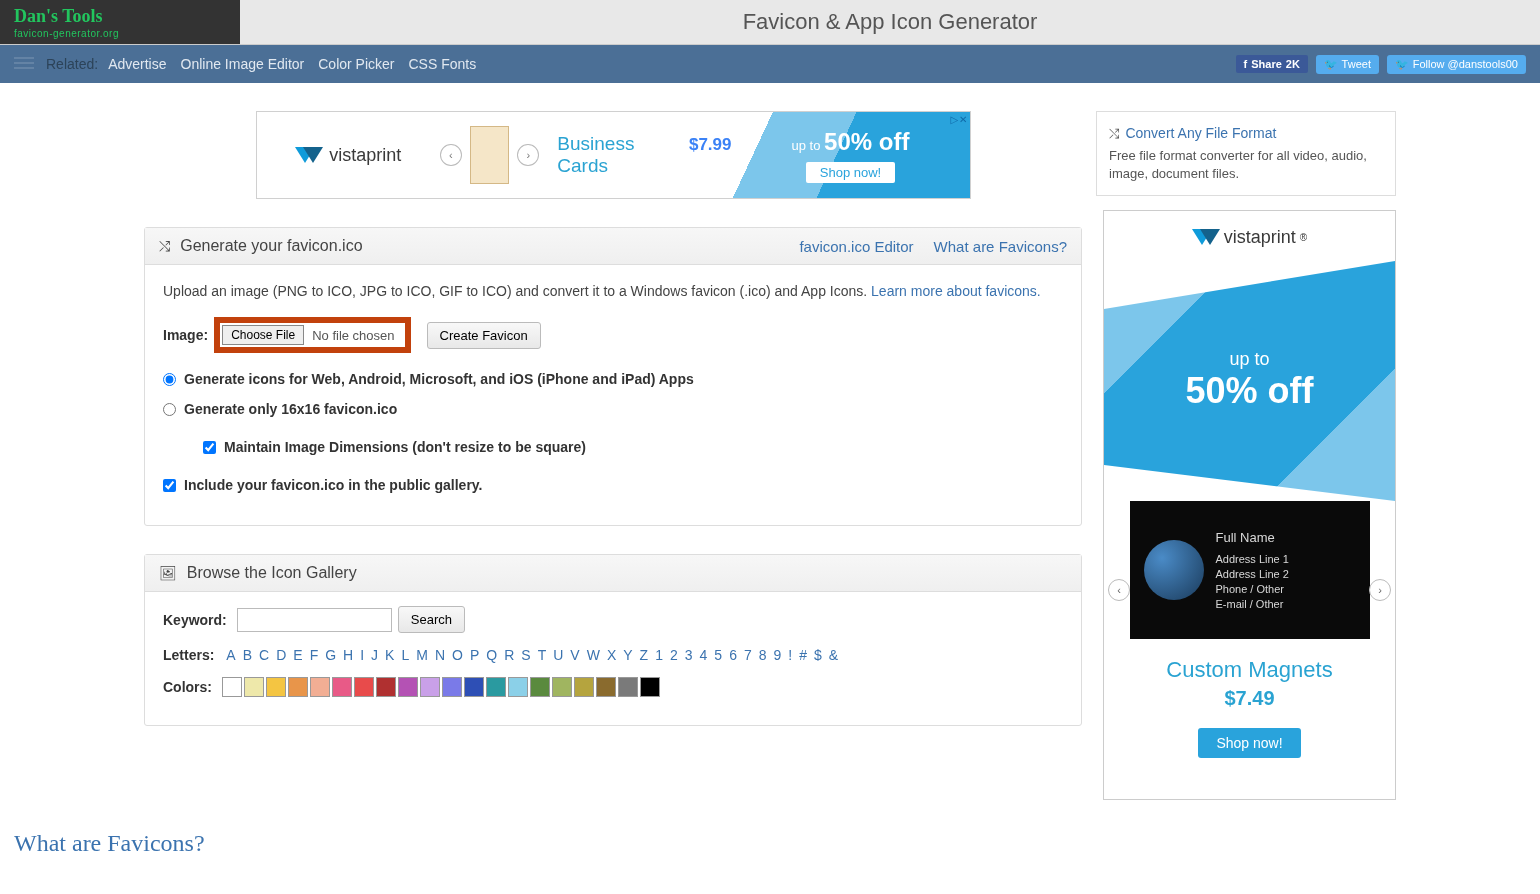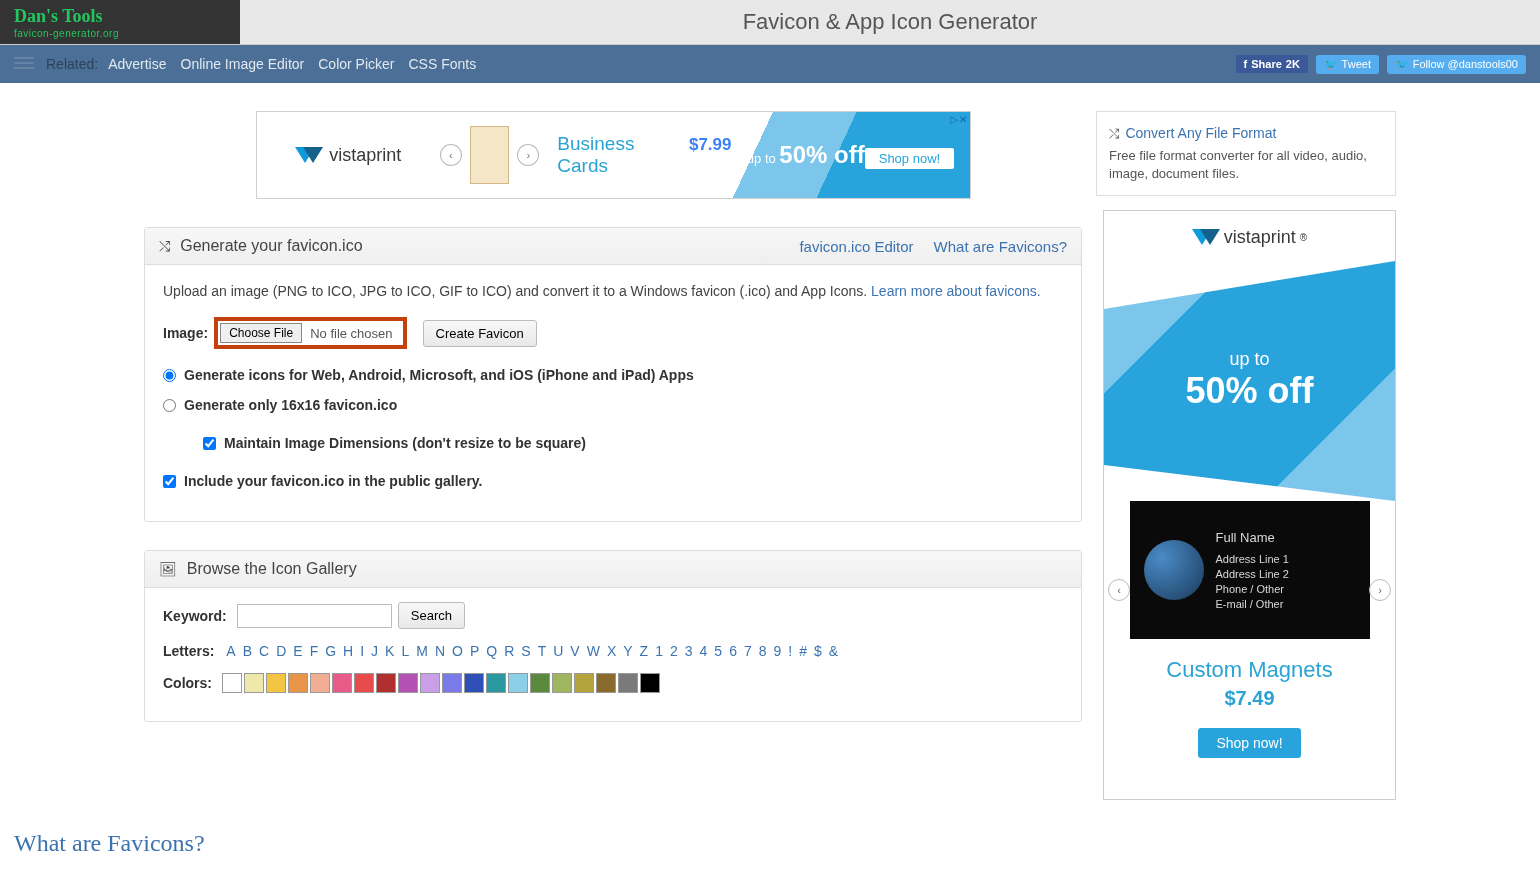--- a/index.html
+++ b/index.html
@@ -29,36 +29,36 @@
 .ad-banner { width: 715px; height: 88px; border: 1px solid #d0d0d0; align-self: center; display: flex; align-items: center; overflow: hidden; position: relative; }
 .ad-logo-area { width: 185px; display: flex; align-items: center; justify-content: center; gap: 6px; }
 .vp-tri { width: 0; height: 0; border-left: 10px solid transparent; border-right: 10px solid transparent; border-top: 16px solid #0f9bda; }
 .vp-tri2 { width: 0; height: 0; border-left: 10px solid transparent; border-right: 10px solid transparent; border-top: 16px solid #14628c; margin-left: -12px; }
 .vp-text { font-size: 18px; color: #3a3a3a; font-weight: 500; }
 .ad-nav { width: 22px; height: 22px; border: 1px solid #bbb; border-radius: 50%; display: flex; align-items: center; justify-content: center; font-size: 11px; color: #777; background: #fff; cursor: pointer; }
 .ad-card { width: 40px; height: 58px; background: #f5e6c8; border: 1px solid #d4b886; margin: 0 8px; }
 .ad-mid { display: flex; flex-direction: row; justify-content: center; margin-left: 18px; }
 .ad-mid-title { color: #2aa3d2; font-size: 19px; }
 .ad-mid-price { color: #3b82f6; font-size: 17px; font-weight: bold; margin-top: 2px; }
-.ad-right { margin-left: auto; width: 240px; height: 100%; background: linear-gradient(115deg, transparent 0%, transparent 15%, #7cc6eb 15%, #7cc6eb 45%, #29a3dc 45%); display: flex; flex-direction: row; align-items: center; justify-content: center; color: #fff; }
+.ad-right { margin-left: auto; width: 240px; height: 100%; background: linear-gradient(115deg, transparent 0%, transparent 15%, #7cc6eb 15%, #7cc6eb 45%, #29a3dc 45%); display: flex; flex-direction: column; align-items: center; justify-content: center; color: #fff; }
 .ad-off { font-size: 13px; }
 .ad-off b { font-size: 24px; font-weight: bold; }
 .ad-shop { background: #fff; color: #29a3dc; padding: 3px 14px; border-radius: 2px; font-size: 13px; margin-top: 6px; cursor: pointer; }
 .ad-x { position: absolute; top: 2px; right: 2px; font-size: 10px; color: #0f6aa8; display: flex; gap: 1px; }
 
 .panel { border: 1px solid #ddd; border-radius: 3px; }
 .panel-head { background: linear-gradient(#f7f7f7, #efefef); border-bottom: 1px solid #ddd; padding: 9px 14px; display: flex; align-items: center; font-size: 16px; color: #444; }
 .panel-head-icon { margin-right: 10px; font-size: 14px; }
 .panel-links { margin-left: auto; display: flex; gap: 20px; font-size: 15px; }
 .panel-body { padding: 18px; }
 .upload-desc { color: #444; margin-bottom: 18px; }
 
 .form-row { display: flex; align-items: center; gap: 6px; margin-bottom: 18px; }
 .form-label { font-weight: bold; }
-.file-wrap { display: flex; align-items: center; border: 4px solid #c2410c; padding: 2px; font-size: 13px; }
+.file-wrap { display: flex; align-items: center; border: 6px solid #c2410c; padding: 2px; font-size: 13px; }
 .file-btn { background: #efefef; border: 1px solid #888; padding: 2px 8px; font-size: 12px; cursor: pointer; }
 .file-state { padding: 0 8px; color: #555; }
 .btn { background: linear-gradient(#f8f8f8, #e8e8e8); border: 1px solid #bbb; border-radius: 3px; padding: 5px 12px; font-size: 13px; cursor: pointer; }
 
 .radio-row, .check-row { display: flex; align-items: center; gap: 8px; margin-bottom: 14px; font-size: 14px; }
 .radio-row label, .check-row label { font-weight: bold; }
 
 .gallery-body { padding: 14px 18px; }
 .g-row { display: flex; align-items: center; gap: 6px; margin-bottom: 14px; font-size: 14px; }
 .g-label { font-weight: bold; margin-right: 4px; }

